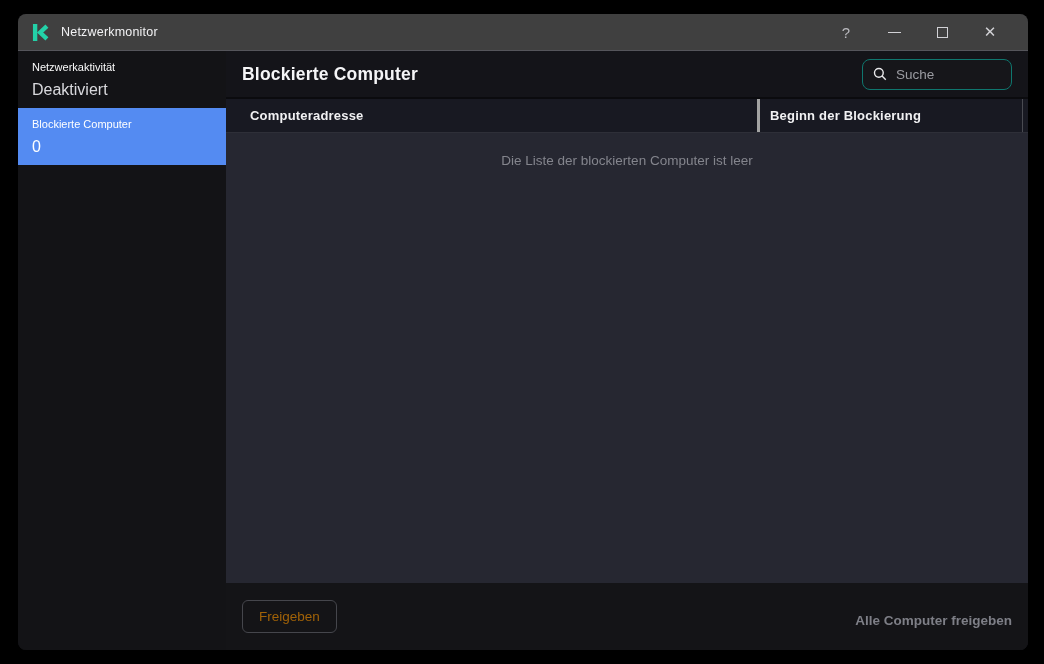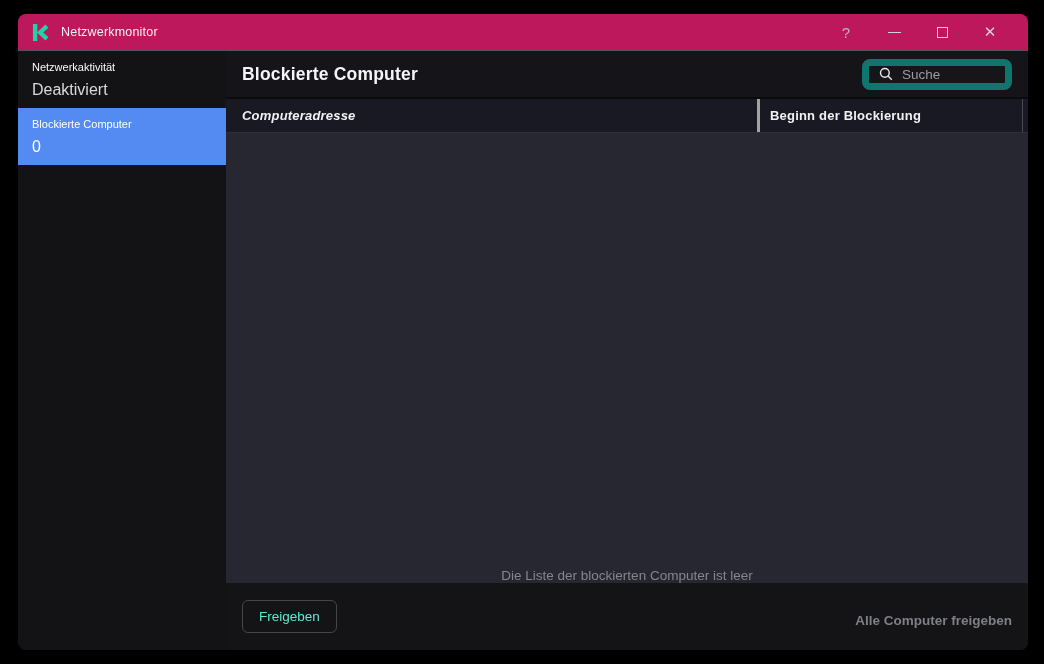--- a/index.html
+++ b/index.html
@@ -7,21 +7,21 @@
     font-family: "Liberation Sans", "DejaVu Sans", sans-serif; }
 
   .window {
     position: absolute; left: 18px; top: 14px; width: 1010px; height: 636px;
     background: #141419; border-radius: 8px; overflow: hidden;
     display: flex; flex-direction: column;
   }
 
   
   .titlebar { height: 36px; flex: 0 0 36px; display: flex; align-items: center;
-    padding: 0 14px; background: #be185d; }
+    padding: 0 14px; background: #404040; }
   .logo { width: 17px; height: 17px; margin-right: 12px; display: flex; }
   .titlebar-title { color: #f2f2f4; font-size: 12.5px; letter-spacing: .2px; }
   .titlebar-spacer { flex: 1; }
   .tb-btn { width: 48px; height: 36px; display: flex; align-items: center;
     justify-content: center; color: #c7c7cb; font-size: 14px; cursor: default; }
   .tb-btn.help { font-size: 15px; color: #b9b9be; }
   .maximize-box { width: 11px; height: 11px; border: 1.5px solid #d2d2d6; }
   .minimize-bar { width: 13px; height: 0; border-top: 1.5px solid #d2d2d6; }
   .close-x { font-size: 15px; color: #d2d2d6; }
   .titlebar-divider { height: 1px; background: #55555b; flex: 0 0 1px; }
@@ -37,46 +37,46 @@
   .side-item.selected { background: #548bf2; }
   .side-item.selected .si-label, .side-item.selected .si-status { color: #ffffff; }
 
   
   .main { flex: 1; display: flex; flex-direction: column; min-width: 0; background: #141419; }
 
   .main-header { height: 46px; flex: 0 0 46px; display: flex; align-items: center;
     padding: 0 16px; }
   .page-title { color: #f5f5f7; font-size: 17.5px; font-weight: bold; letter-spacing: .2px; }
   .mh-spacer { flex: 1; }
-  .searchbox { width: 150px; height: 31px; border: 7px solid #0f766e; border-radius: 8px;
+  .searchbox { width: 150px; height: 31px; border: 1px solid #0f766e; border-radius: 8px;
     display: flex; align-items: center; padding: 0 10px; background: #16161a; }
   .searchbox svg { flex: 0 0 14px; margin-right: 9px; }
   .search-input { border: none; outline: none; background: transparent; width: 100%;
     color: #e8e8ea; font-size: 13.5px; font-family: "Liberation Sans", sans-serif; }
   .search-input::placeholder { color: #9b9ca2; opacity: 1; }
 
   
   .table-header { height: 36px; flex: 0 0 36px; background: #181922; display: flex;
     border-top: 2px solid #0b0b0e; border-bottom: 1px solid #2e2f38; align-items: stretch; }
   .th-cell { display: flex; align-items: center; color: #f1f1f3; font-size: 13px;
     font-weight: bold; letter-spacing: .2px; }
-  .th-col1 { flex: 1; padding-left: 16px; font-style: italic; }
+  .th-col1 { flex: 1; padding-left: 24px; }
   .th-col2 { width: 265px; flex: 0 0 265px; border-left: 3px solid #a3a3a3; padding-left: 10px; }
   .th-gutter { width: 6px; flex: 0 0 6px; border-left: 1px solid #4a4b52; }
 
   
   .table-body { flex: 1; background: #262731; display: flex; justify-content: center;
-    align-items: flex-end; }
+    align-items: flex-start; }
   .empty-message { margin-top: 20px; color: #84858d; font-size: 13.5px; }
 
   
   .footer { height: 67px; flex: 0 0 67px; background: #141417; display: flex;
     align-items: center; padding: 0 16px; justify-content: space-between; }
   .release-btn { background: transparent; border: 1px solid #45464c; border-radius: 6px;
-    color: #5eead4; font-size: 13.5px; padding: 8px 16px; cursor: default;
+    color: #a16207; font-size: 13.5px; padding: 8px 16px; cursor: default;
     font-family: "Liberation Sans", sans-serif; }
   .release-all { color: #7e7f87; font-size: 13.5px; font-weight: bold; cursor: default; margin-top: 8px; }
 </style>
 </head>
 <body>
 
 <div class="window">
 
   <div class="titlebar">
     <span class="logo">

